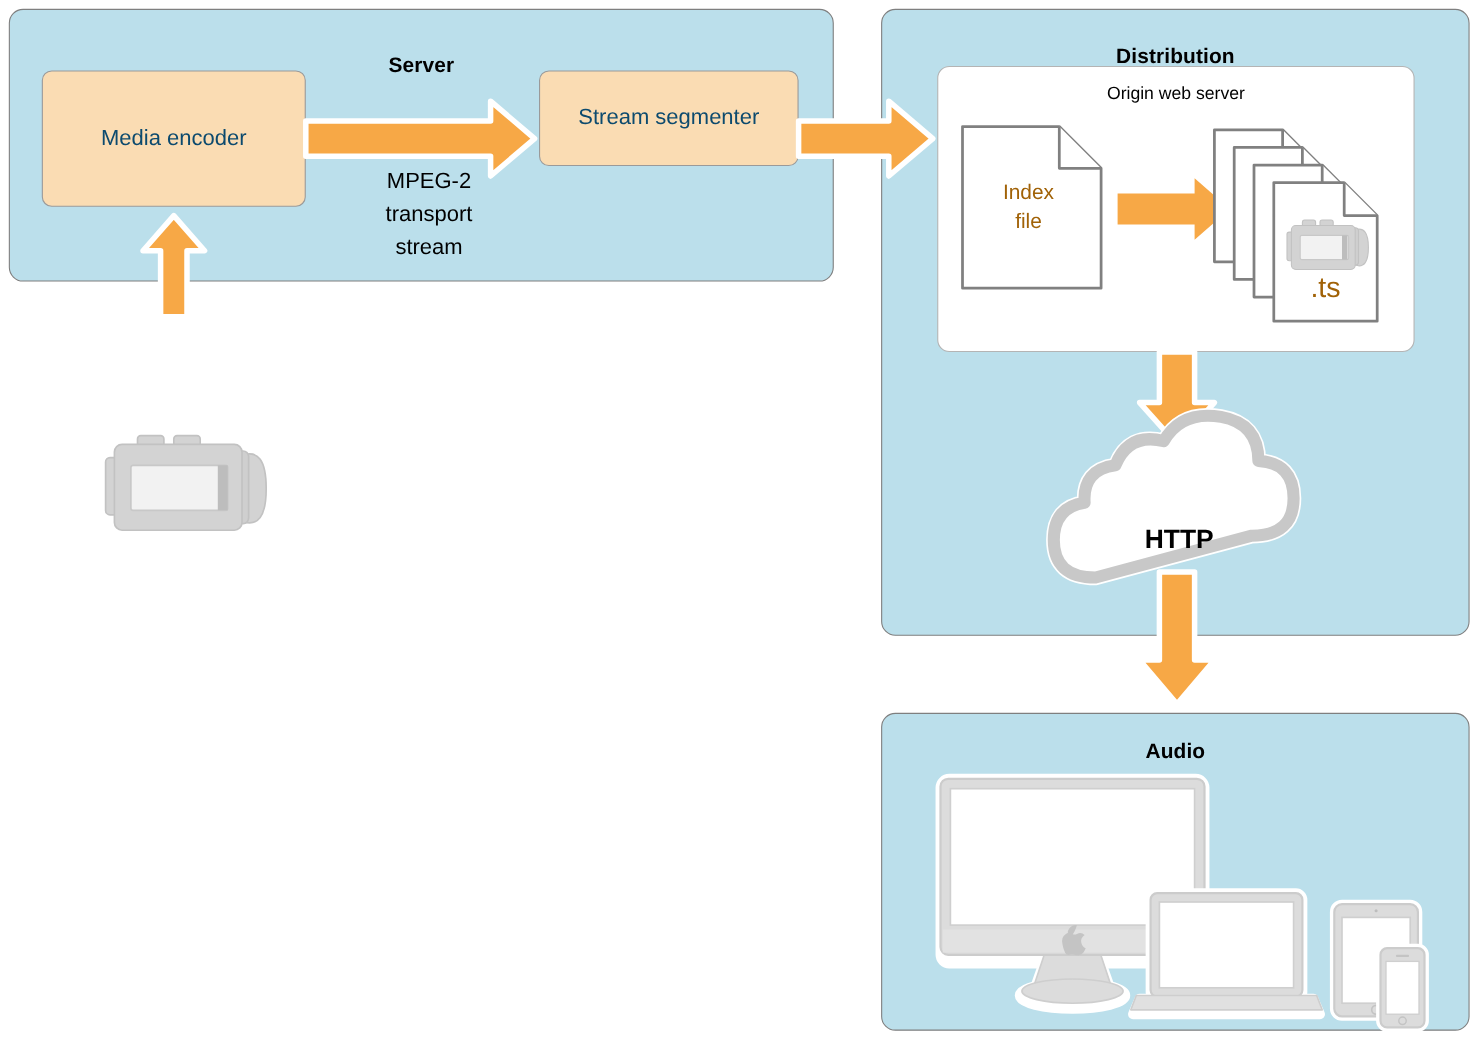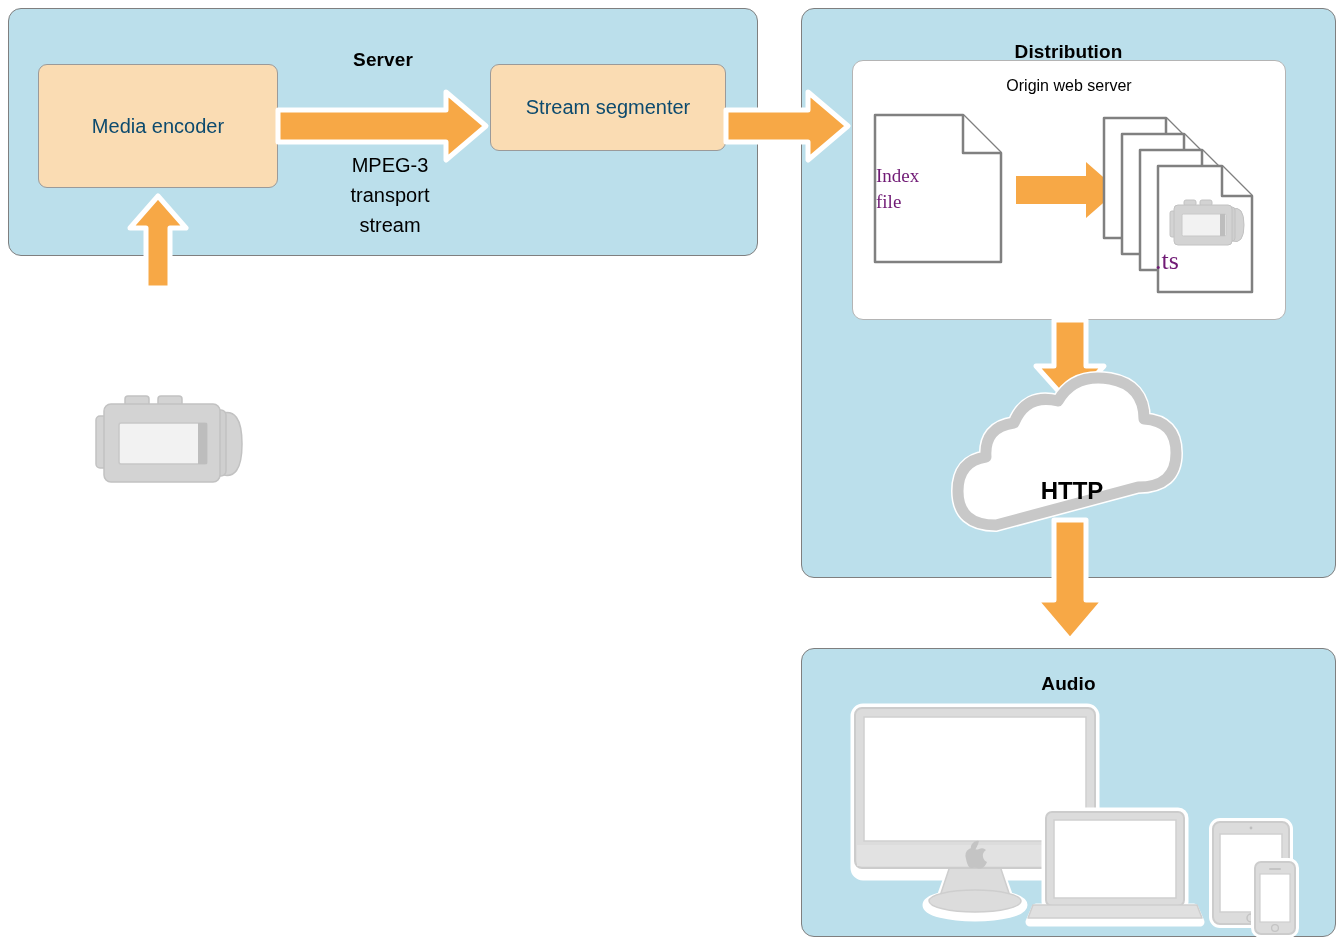--- a/index.html
+++ b/index.html
@@ -112,26 +112,25 @@
 
   
   .svg-layer {
     position: absolute;
     left: 0; top: 0;
     width: 1344px; height: 945px;
     pointer-events: none;
   }
   .doclabel {
     position: absolute;
-    text-align: left;
+    text-align: center;
     font-size: 19px;
     line-height: 26px;
-    color: #701a75;
+    color: #a16207;
     white-space: pre-line;
-    font-family: Liberation Serif, serif;
   }
   #label-index { left: 876px; top: 163px; width: 118px; }
   #label-ts    { left: 1155px; top: 248px; width: 100px; font-size: 26px; }
   #label-http  {
     position: absolute;
     left: 1012px; top: 477px; width: 120px;
     text-align: center;
     font-size: 24px; font-weight: bold; color: #000;
   }
 </style>
@@ -153,21 +152,21 @@
   </div>
 
   <div class="procbox" id="box-encoder">
     <span>Media encoder</span>
   </div>
 
   <div class="procbox" id="box-segmenter">
     <span>Stream segmenter</span>
   </div>
 
-  <div id="label-mpeg">MPEG-3
+  <div id="label-mpeg">MPEG-2
 transport
 stream</div>
 
 
   <div id="card-origin">
     <div class="card-title">Origin web server</div>
   </div>
 
   <svg class="svg-layer" viewBox="0 0 1344 945">
     <defs>

